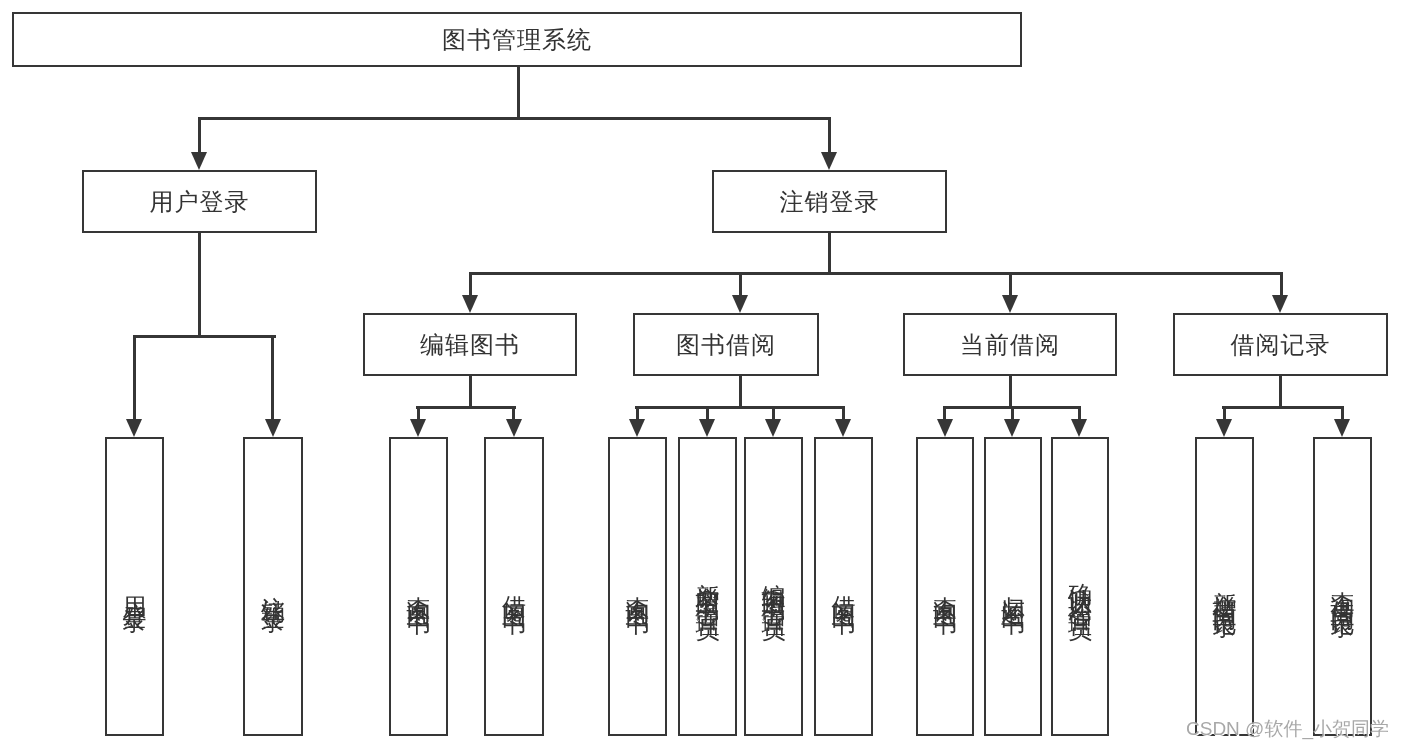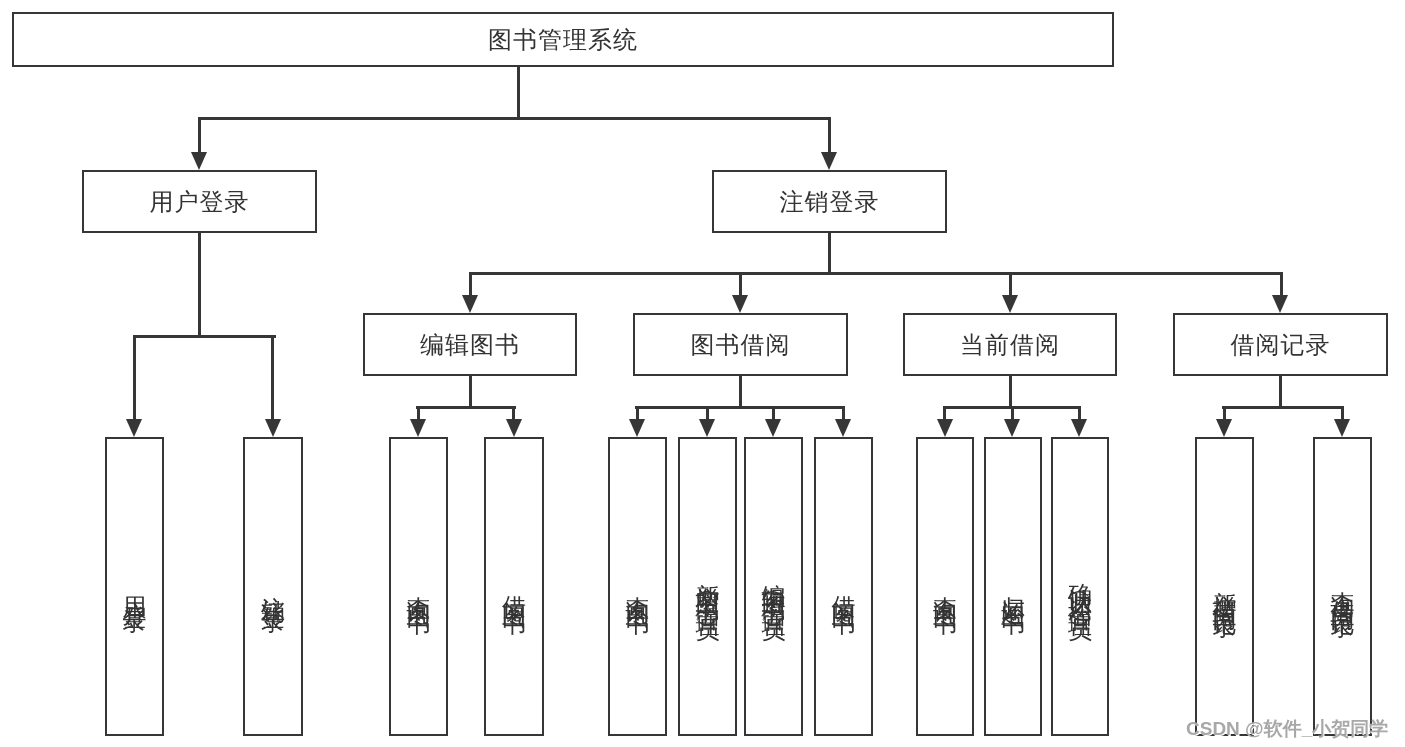--- a/index.html
+++ b/index.html
@@ -51,21 +51,20 @@
     border-top:18px solid var(--line);
   }
   .watermark{
     position:absolute;
     left:1186px;top:716px;
     font-size:19px;
     color:var(--wm);
     text-shadow:1px 1px 0 #ffffff;
     white-space:nowrap;
     z-index:10;
-    font-weight:bold;
   }
 </style>
 </head>
 <body>
 
 <div class="canvas">
 
   <div class="line" style="left:517px;top:66px;width:3px;height:53px"></div>
 
   <div class="line" style="left:198px;top:117px;width:633px;height:3px"></div>
@@ -120,35 +119,35 @@
   <div class="arrow" style="left:629px;top:419px"></div>
   <div class="arrow" style="left:699px;top:419px"></div>
   <div class="arrow" style="left:765px;top:419px"></div>
   <div class="arrow" style="left:835px;top:419px"></div>
   <div class="arrow" style="left:937px;top:419px"></div>
   <div class="arrow" style="left:1004px;top:419px"></div>
   <div class="arrow" style="left:1071px;top:419px"></div>
   <div class="arrow" style="left:1216px;top:419px"></div>
   <div class="arrow" style="left:1334px;top:419px"></div>
 
-  <div class="node h" style="left:12px;top:12px;width:1102px;height:55px">
+  <div class="node h" style="left:12px;top:12px;width:1010px;height:55px">
     <span>图书管理系统</span>
   </div>
 
   <div class="node h" style="left:82px;top:170px;width:235px;height:63px">
     <span>用户登录</span>
   </div>
   <div class="node h" style="left:712px;top:170px;width:235px;height:63px">
     <span>注销登录</span>
   </div>
 
   <div class="node h" style="left:363px;top:313px;width:214px;height:63px">
     <span>编辑图书</span>
   </div>
-  <div class="node h" style="left:633px;top:313px;width:215px;height:63px">
+  <div class="node h" style="left:633px;top:313px;width:186px;height:63px">
     <span>图书借阅</span>
   </div>
   <div class="node h" style="left:1173px;top:313px;width:215px;height:63px">
     <span>借阅记录</span>
   </div>
   <div class="node h" style="left:903px;top:313px;width:214px;height:63px">
     <span>当前借阅</span>
   </div>
 
   <div class="node v" style="left:105px;top:437px;width:59px;height:299px">

